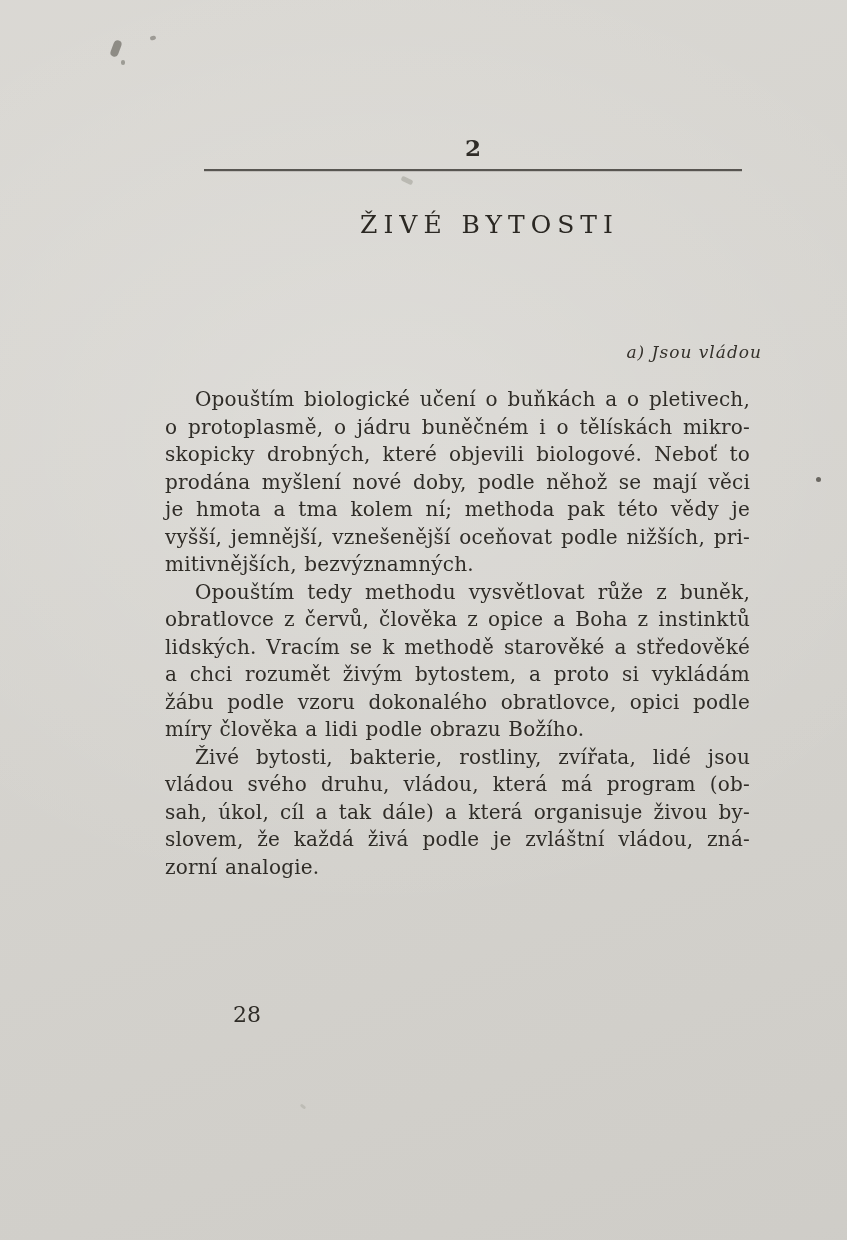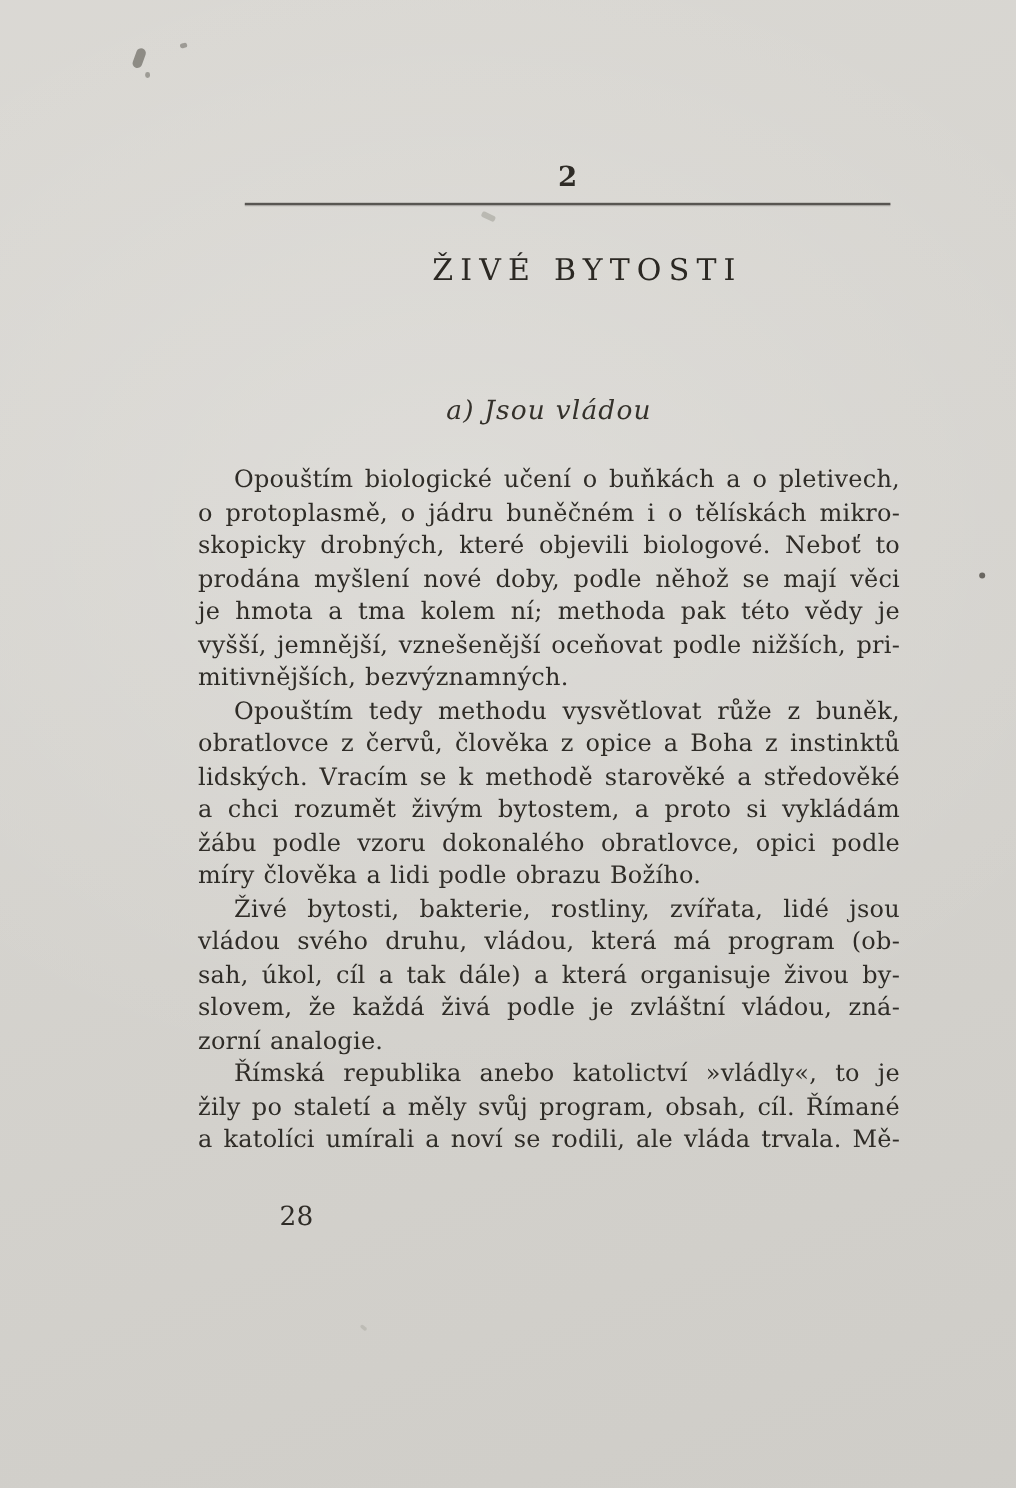--- a/index.html
+++ b/index.html
@@ -49,23 +49,23 @@
     font-size: 25px;
     font-weight: normal;
     letter-spacing: 6px;
     color: #2b2823;
   }
   .section-heading {
     position: absolute;
     top: 330px;
     left: 165px;
     width: 585px;
-    margin: 0;
-    text-align: center;
-    font-size: 22px;
+    margin: 12px;
+    text-align: right;
+    font-size: 17px;
     font-weight: normal;
     font-style: italic;
     letter-spacing: 1px;
     color: #34312b;
   }
   .body-text {
     position: absolute;
     top: 386px;
     left: 165px;
     width: 585px;
@@ -139,22 +139,17 @@
         <div class="line">žábu podle vzoru dokonalého obratlovce, opici podle</div>
         <div class="line final">míry člověka a lidi podle obrazu Božího.</div>
       </div>
       <div class="paragraph">
         <div class="line">Živé bytosti, bakterie, rostliny, zvířata, lidé jsou</div>
         <div class="line">vládou svého druhu, vládou, která má program (ob-</div>
         <div class="line">sah, úkol, cíl a tak dále) a která organisuje živou by-</div>
         <div class="line">slovem, že každá živá podle je zvláštní vládou, zná-</div>
         <div class="line final">zorní analogie.</div>
       </div>
-      <div class="paragraph">
-        <div class="line">Římská republika anebo katolictví »vládly«, to je</div>
-        <div class="line">žily po staletí a měly svůj program, obsah, cíl. Římané</div>
-        <div class="line">a katolíci umírali a noví se rodili, ale vláda trvala. Mě-</div>
-      </div>
     </div>
 
   <div class="page-number">28</div>
 
 </div>
 
 </body></html>

